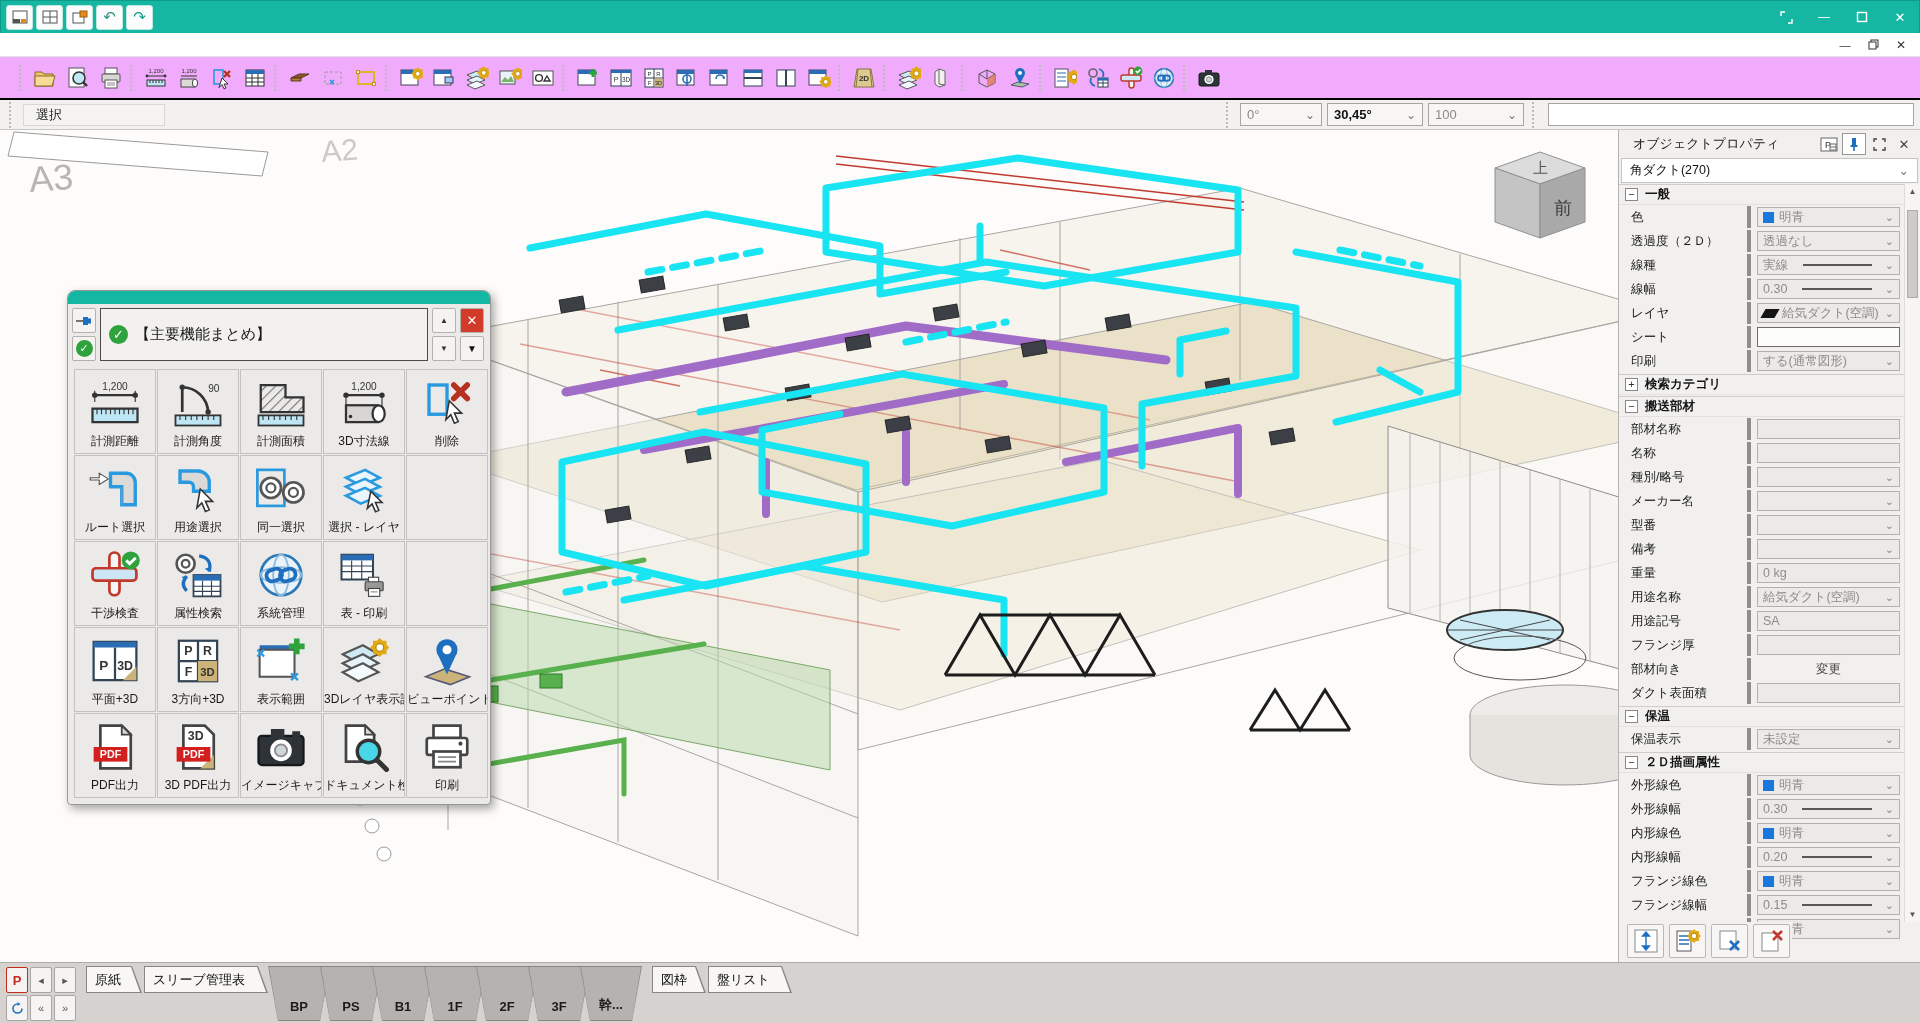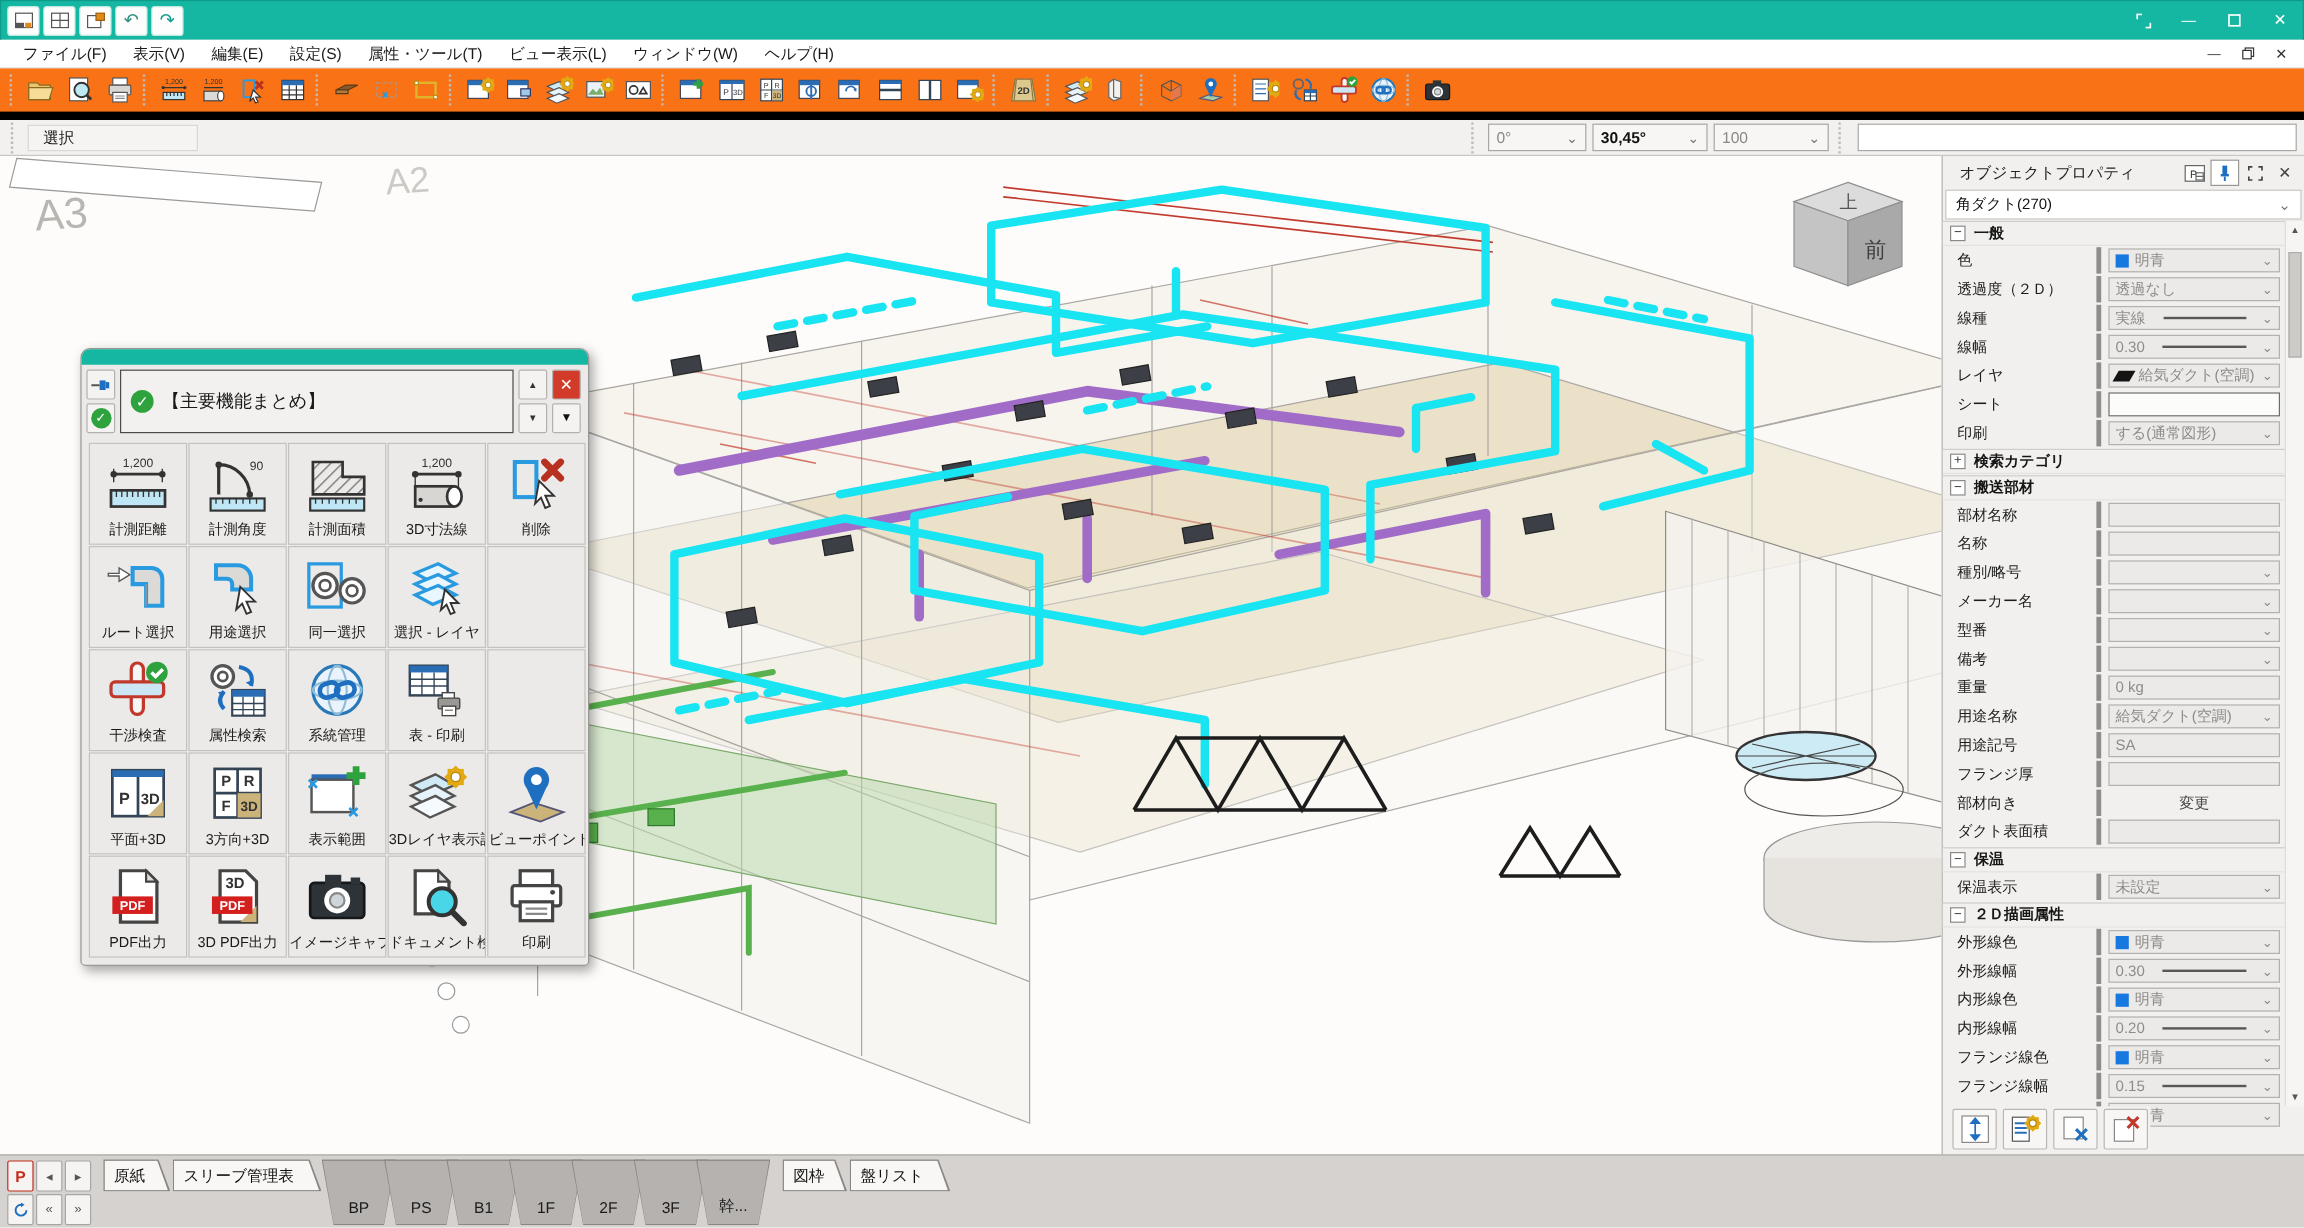--- a/index.html
+++ b/index.html
@@ -11,21 +11,21 @@
 .qbtn{width:27px;height:25px;background:#fdfdfd;border:1px solid #bfe9e1;border-radius:3px;display:flex;align-items:center;justify-content:center;font-size:15px;color:#2b8f80}
 .title-text{position:absolute;left:50%;transform:translateX(-50%);color:#fff;font-size:15px;white-space:nowrap}
 .winctl{margin-left:auto;display:flex;height:100%}
 .wbtn{width:38px;height:100%;display:flex;align-items:center;justify-content:center;color:#fff}
 
 .menubar{height:24px;background:#ffffff;display:flex;align-items:center;font-size:13px;border-bottom:1px solid #e2e0dd;padding-left:8px}
 .mitem{padding:0 11px;height:100%;display:flex;align-items:center;cursor:default}
 .mdictl{margin-left:auto;display:flex;gap:2px;padding-right:6px}
 .mdibtn{width:26px;height:20px;display:flex;align-items:center;justify-content:center;color:#333}
 
-.toolbar{height:43px;background:#f97316;display:flex;align-items:center;padding:0 5px;border-bottom:7px solid #000000}
+.toolbar{height:43px;background:#f0abfc;display:flex;align-items:center;padding:0 16px;border-bottom:2px solid #000000}
 .tbtn{width:33px;height:36px;display:flex;align-items:center;justify-content:center;border-radius:2px}
 .tbtn svg{width:24px;height:24px}
 .grip{width:6px;height:26px;border-left:2px dotted #bdbbb8;margin:0 3px}
 
 .cmdbar{height:30px;background:#f2f1ef;display:flex;align-items:center;font-size:13px;padding:0 6px;gap:5px;border-bottom:1px solid #c9c7c4}
 .cmd-cell{height:22px;display:flex;align-items:center;padding:0 12px;background:#f5f4f2;border:1px solid #dad8d5}
 .mode-cell{width:142px}
 .prompt-cell{width:620px}
 .combo{height:23px;background:#f7f6f5;border:1px solid #a8a6a3;display:flex;align-items:center;padding:0 6px;color:#8a8886;justify-content:space-between}
 .combo .cv{white-space:nowrap}
@@ -86,21 +86,21 @@
 .ptool svg{width:26px;height:26px}
 
 .tabbar{height:61px;background:#d5d2cf;border-top:1px solid #aeaba8;position:relative}
 .tbb{position:absolute;width:22px;height:26px;background:#f5f4f2;border:1px solid #a8a6a3;border-radius:2px;display:flex;align-items:center;justify-content:center;font-size:11px;color:#555}
 .tbb.pbtn{color:#c42b1c;border-color:#c42b1c;font-weight:bold;font-size:13px}
 .wtab{position:absolute;top:3px;height:27px}
 .wtab .outer{position:absolute;inset:0;background:#8a8782;clip-path:polygon(0 0,calc(100% - 10px) 0,100% 100%,0 100%)}
 .wtab .inner{position:absolute;inset:1px 2px 1px 1px;background:#f8f7f5;clip-path:polygon(0 0,calc(100% - 9px) 0,100% 100%,0 100%);display:flex;align-items:center;padding:0 12px 0 8px;font-size:13px;color:#111;white-space:nowrap}
 .gtab{position:absolute;top:3px;height:55px;width:62px}
 .gtab .outer{position:absolute;inset:0;background:#8a8782;clip-path:polygon(0 0,100% 0,calc(100% - 10px) 100%,10px 100%)}
-.gtab .inner{position:absolute;inset:1px;background:#b5b2af;clip-path:polygon(0 0,100% 0,calc(100% - 9px) 100%,9px 100%);display:flex;align-items:flex-end;justify-content:center;padding-bottom:6px;font-size:13px;font-weight:normal;color:#1c1c1c}
+.gtab .inner{position:absolute;inset:1px;background:#b5b2af;clip-path:polygon(0 0,100% 0,calc(100% - 9px) 100%,9px 100%);display:flex;align-items:flex-end;justify-content:center;padding-bottom:6px;font-size:13px;font-weight:bold;color:#1c1c1c}
 .gtabs .gtab:nth-child(1){left:268px}.gtabs .gtab:nth-child(2){left:320px}.gtabs .gtab:nth-child(3){left:372px}
 .gtabs .gtab:nth-child(4){left:424px}.gtabs .gtab:nth-child(5){left:476px}.gtabs .gtab:nth-child(6){left:528px}
 .gtabs .gtab:nth-child(7){left:580px}
 </style>
 </head>
 <body>
 
 <div class="titlebar">
   <div class="qat">
     <div class="qbtn">
@@ -144,31 +144,20 @@
           <rect x="1.5" y="1.5" width="9" height="9" fill="none" stroke="#fff" stroke-width="1.4"></rect>
         </svg>
     </div>
     <div class="wbtn">
         <span style="font-size:13px">✕</span>
       </div>
   </div>
 </div>
 
 <div class="menubar">
-  <div style="display:flex;height:100%">
-
-  <div class="mitem">ファイル(F)</div>
-      <div class="mitem">表示(V)</div>
-      <div class="mitem">編集(E)</div>
-      <div class="mitem">設定(S)</div>
-      <div class="mitem">属性・ツール(T)</div>
-      <div class="mitem">ビュー表示(L)</div>
-      <div class="mitem">ウィンドウ(W)</div>
-      <div class="mitem">ヘルプ(H)</div>
-    </div>
   <div class="mdictl">
     <div class="mdibtn">
         <span style="font-size:11px">—</span>
       </div>
     <div class="mdibtn">
       <svg width="11" height="11" viewBox="0 0 11 11">
           <rect x="3" y="1" width="7" height="7" fill="#fff" stroke="#333"></rect>
           <rect x="1" y="3" width="7" height="7" fill="#fff" stroke="#333"></rect>
         </svg>
     </div>

